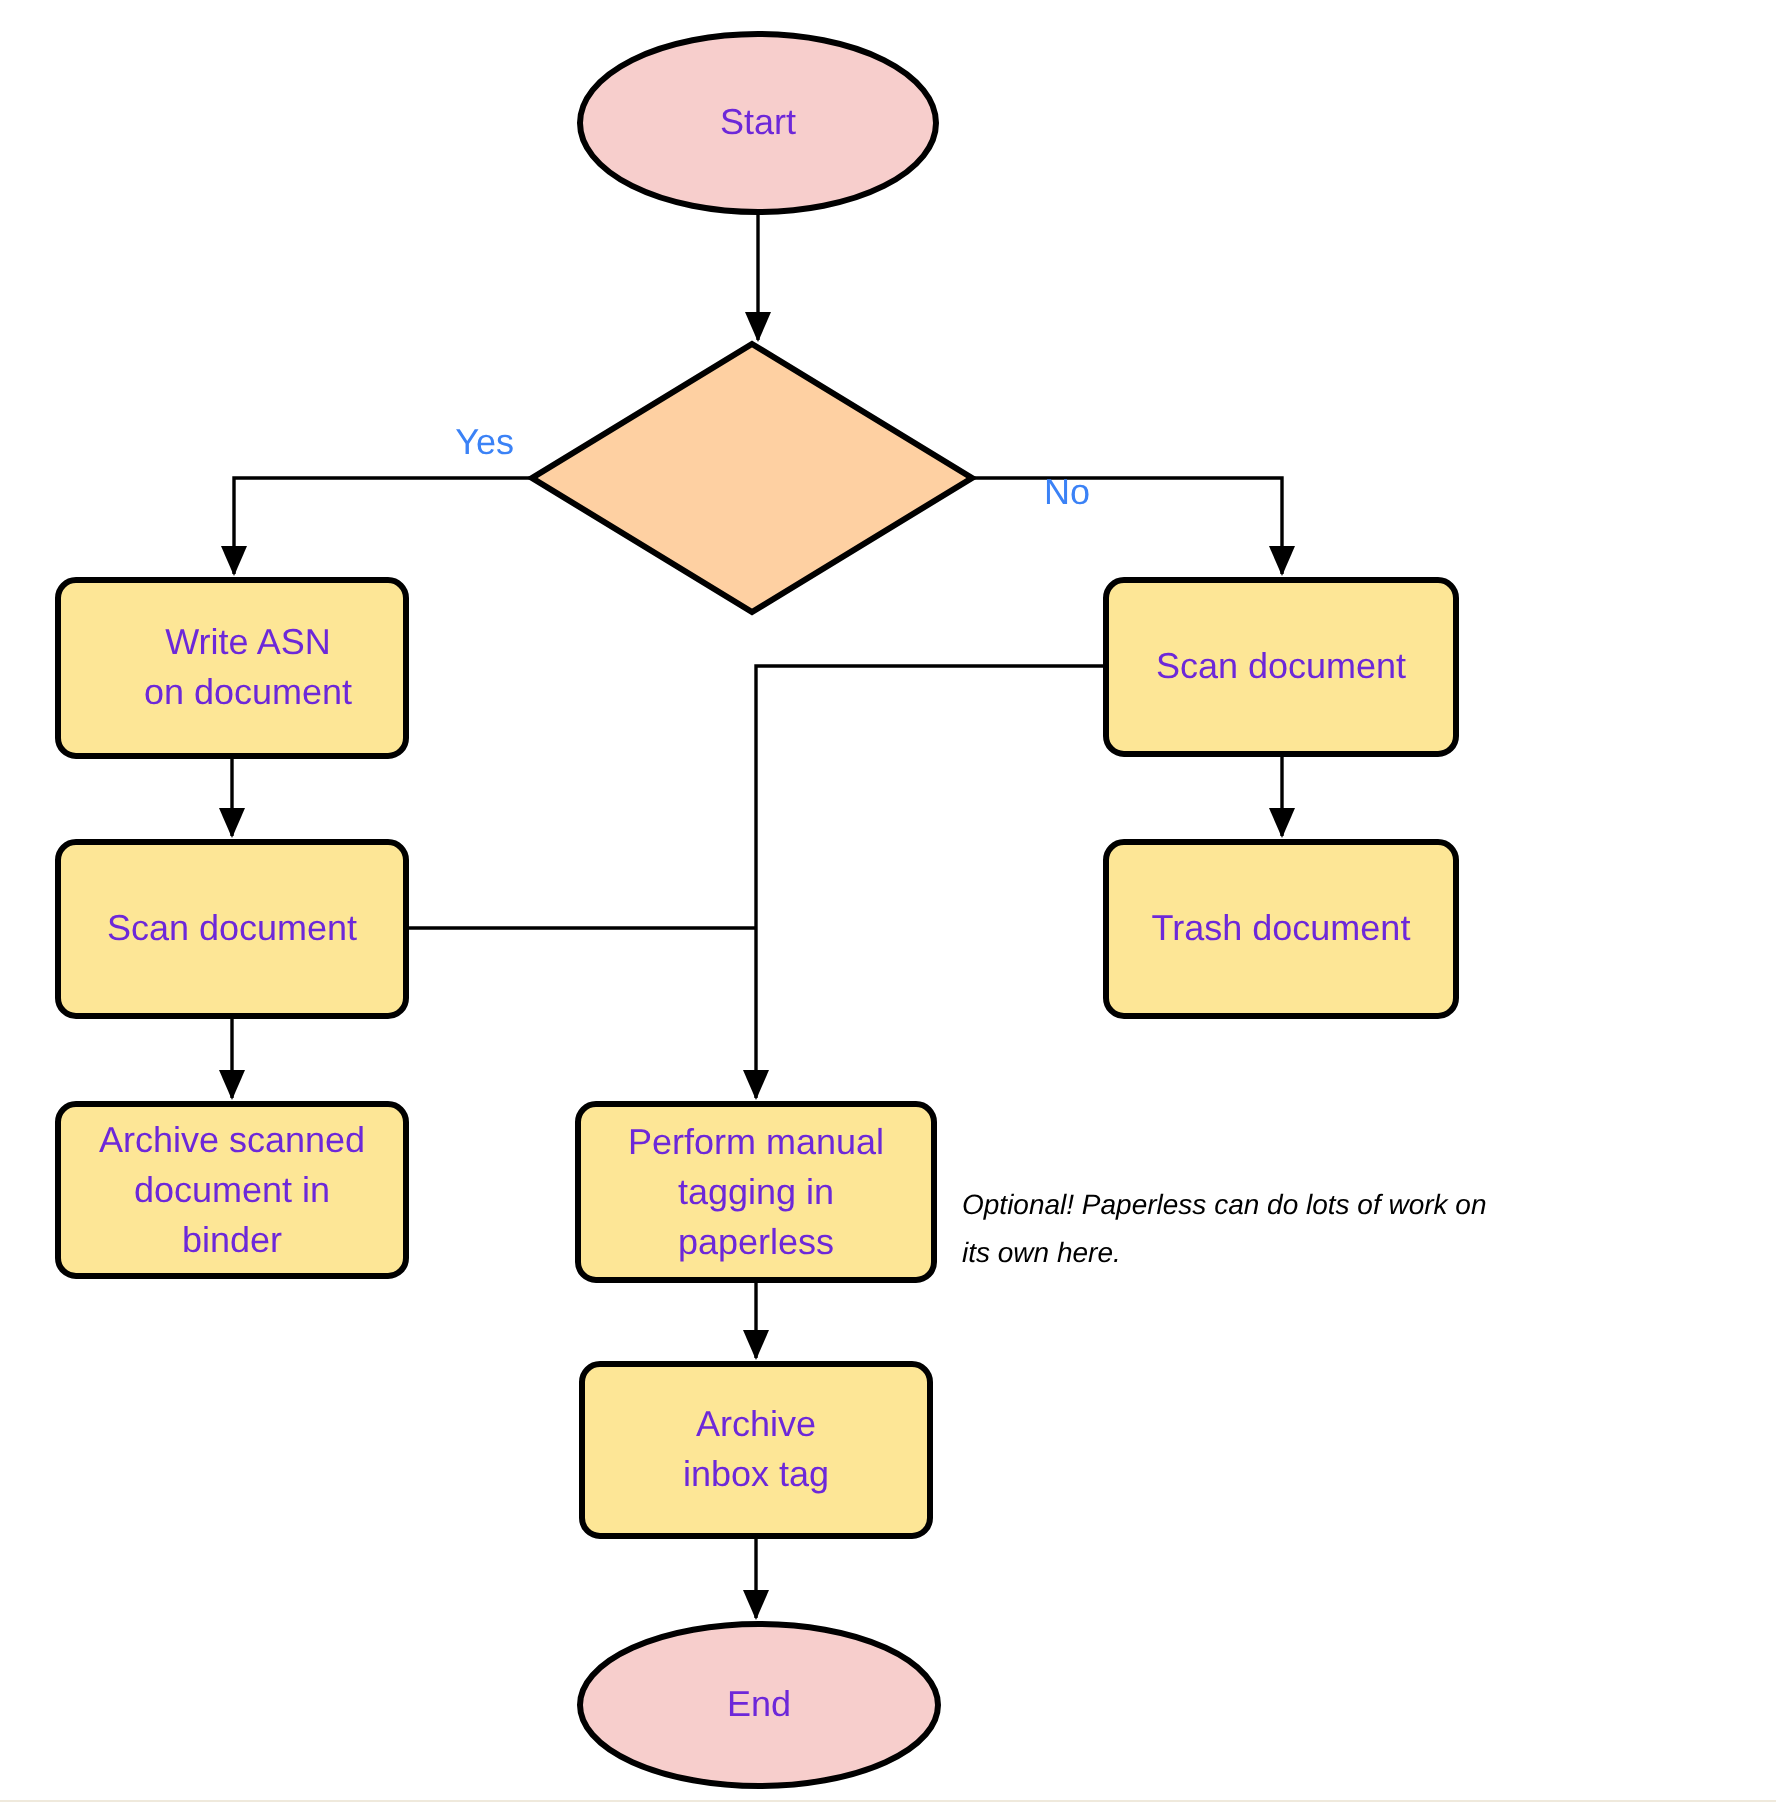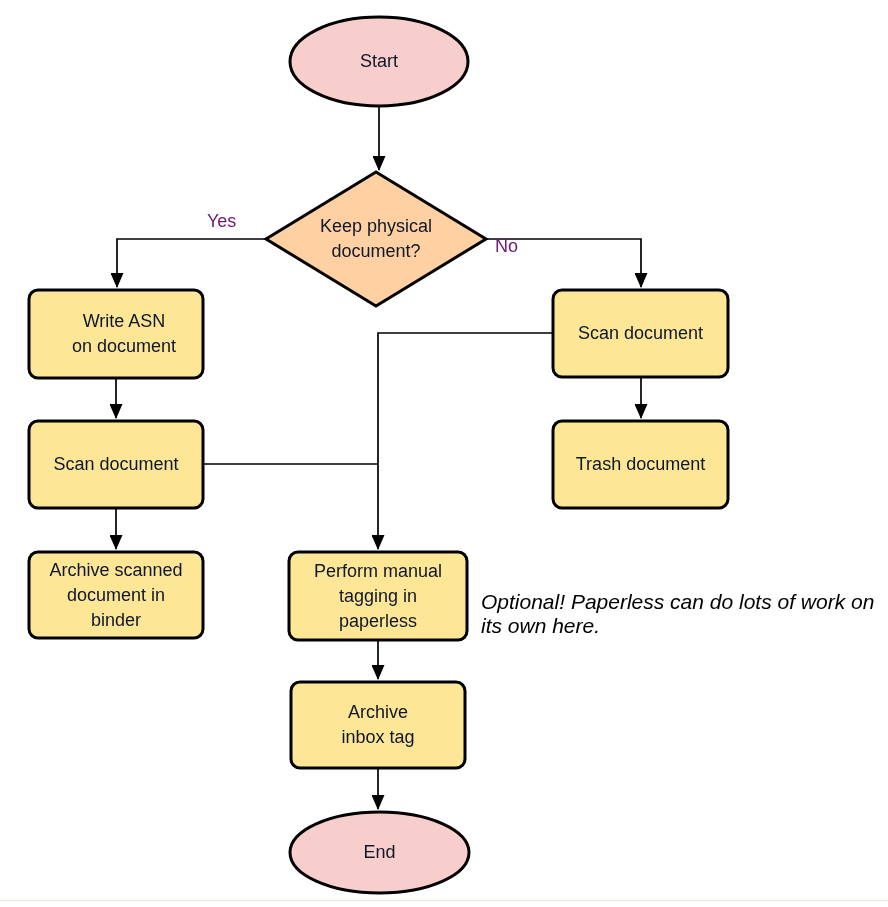--- a/index.html
+++ b/index.html
@@ -17,35 +17,35 @@
   .shape { stroke: #000000; stroke-width: 3px; }
   .node-label {
     position: absolute;
     display: flex;
     align-items: center;
     justify-content: center;
     text-align: center;
     white-space: pre-line;
     font-size: 18px;
     line-height: 25px;
-    color: #0f172a;
+    color: #6d28d9;
   }
   .edge-label {
     position: absolute;
     font-size: 18px;
     line-height: 22px;
-    text-align: left;
-    color: #701a75;
+    text-align: right;
+    color: #3b82f6;
   }
   .note {
     position: absolute;
     left: 481px;
     top: 590px;
     width: 400px;
-    font-size: 21px;
+    font-size: 14px;
     line-height: 24px;
     font-style: italic;
     white-space: pre-line;
     color: #000000;
   }
   .hairline {
     position: absolute;
     left: 0; top: 900px;
     width: 888px; height: 1px;
     background: #efe9dc;
@@ -90,22 +90,20 @@
 
     <rect class="shape" x="289" y="552" width="178" height="88" rx="9" fill="#fde696"></rect>
 
     <rect class="shape" x="291" y="682" width="174" height="86" rx="9" fill="#fde696"></rect>
 
     <ellipse class="shape" cx="379.5" cy="852.5" rx="89.5" ry="40.5" fill="#f7cecc"></ellipse>
   </svg>
 
   <div class="node-label" style="left:290px; top:17px; width:178px; height:89px;">Start</div>
 
-  <div class="node-label" style="left:266px; top:172px; width:220px; height:134px;">Keep physical
-document?</div>
 
   <div class="node-label" style="left:29px; top:290px; width:190px; height:88px;">Write ASN
 on document</div>
 
   <div class="node-label" style="left:29px; top:421px; width:174px; height:87px;">Scan document</div>
 
   <div class="node-label" style="left:29px; top:552px; width:174px; height:86px;">Archive scanned
 document in
 binder</div>
 

